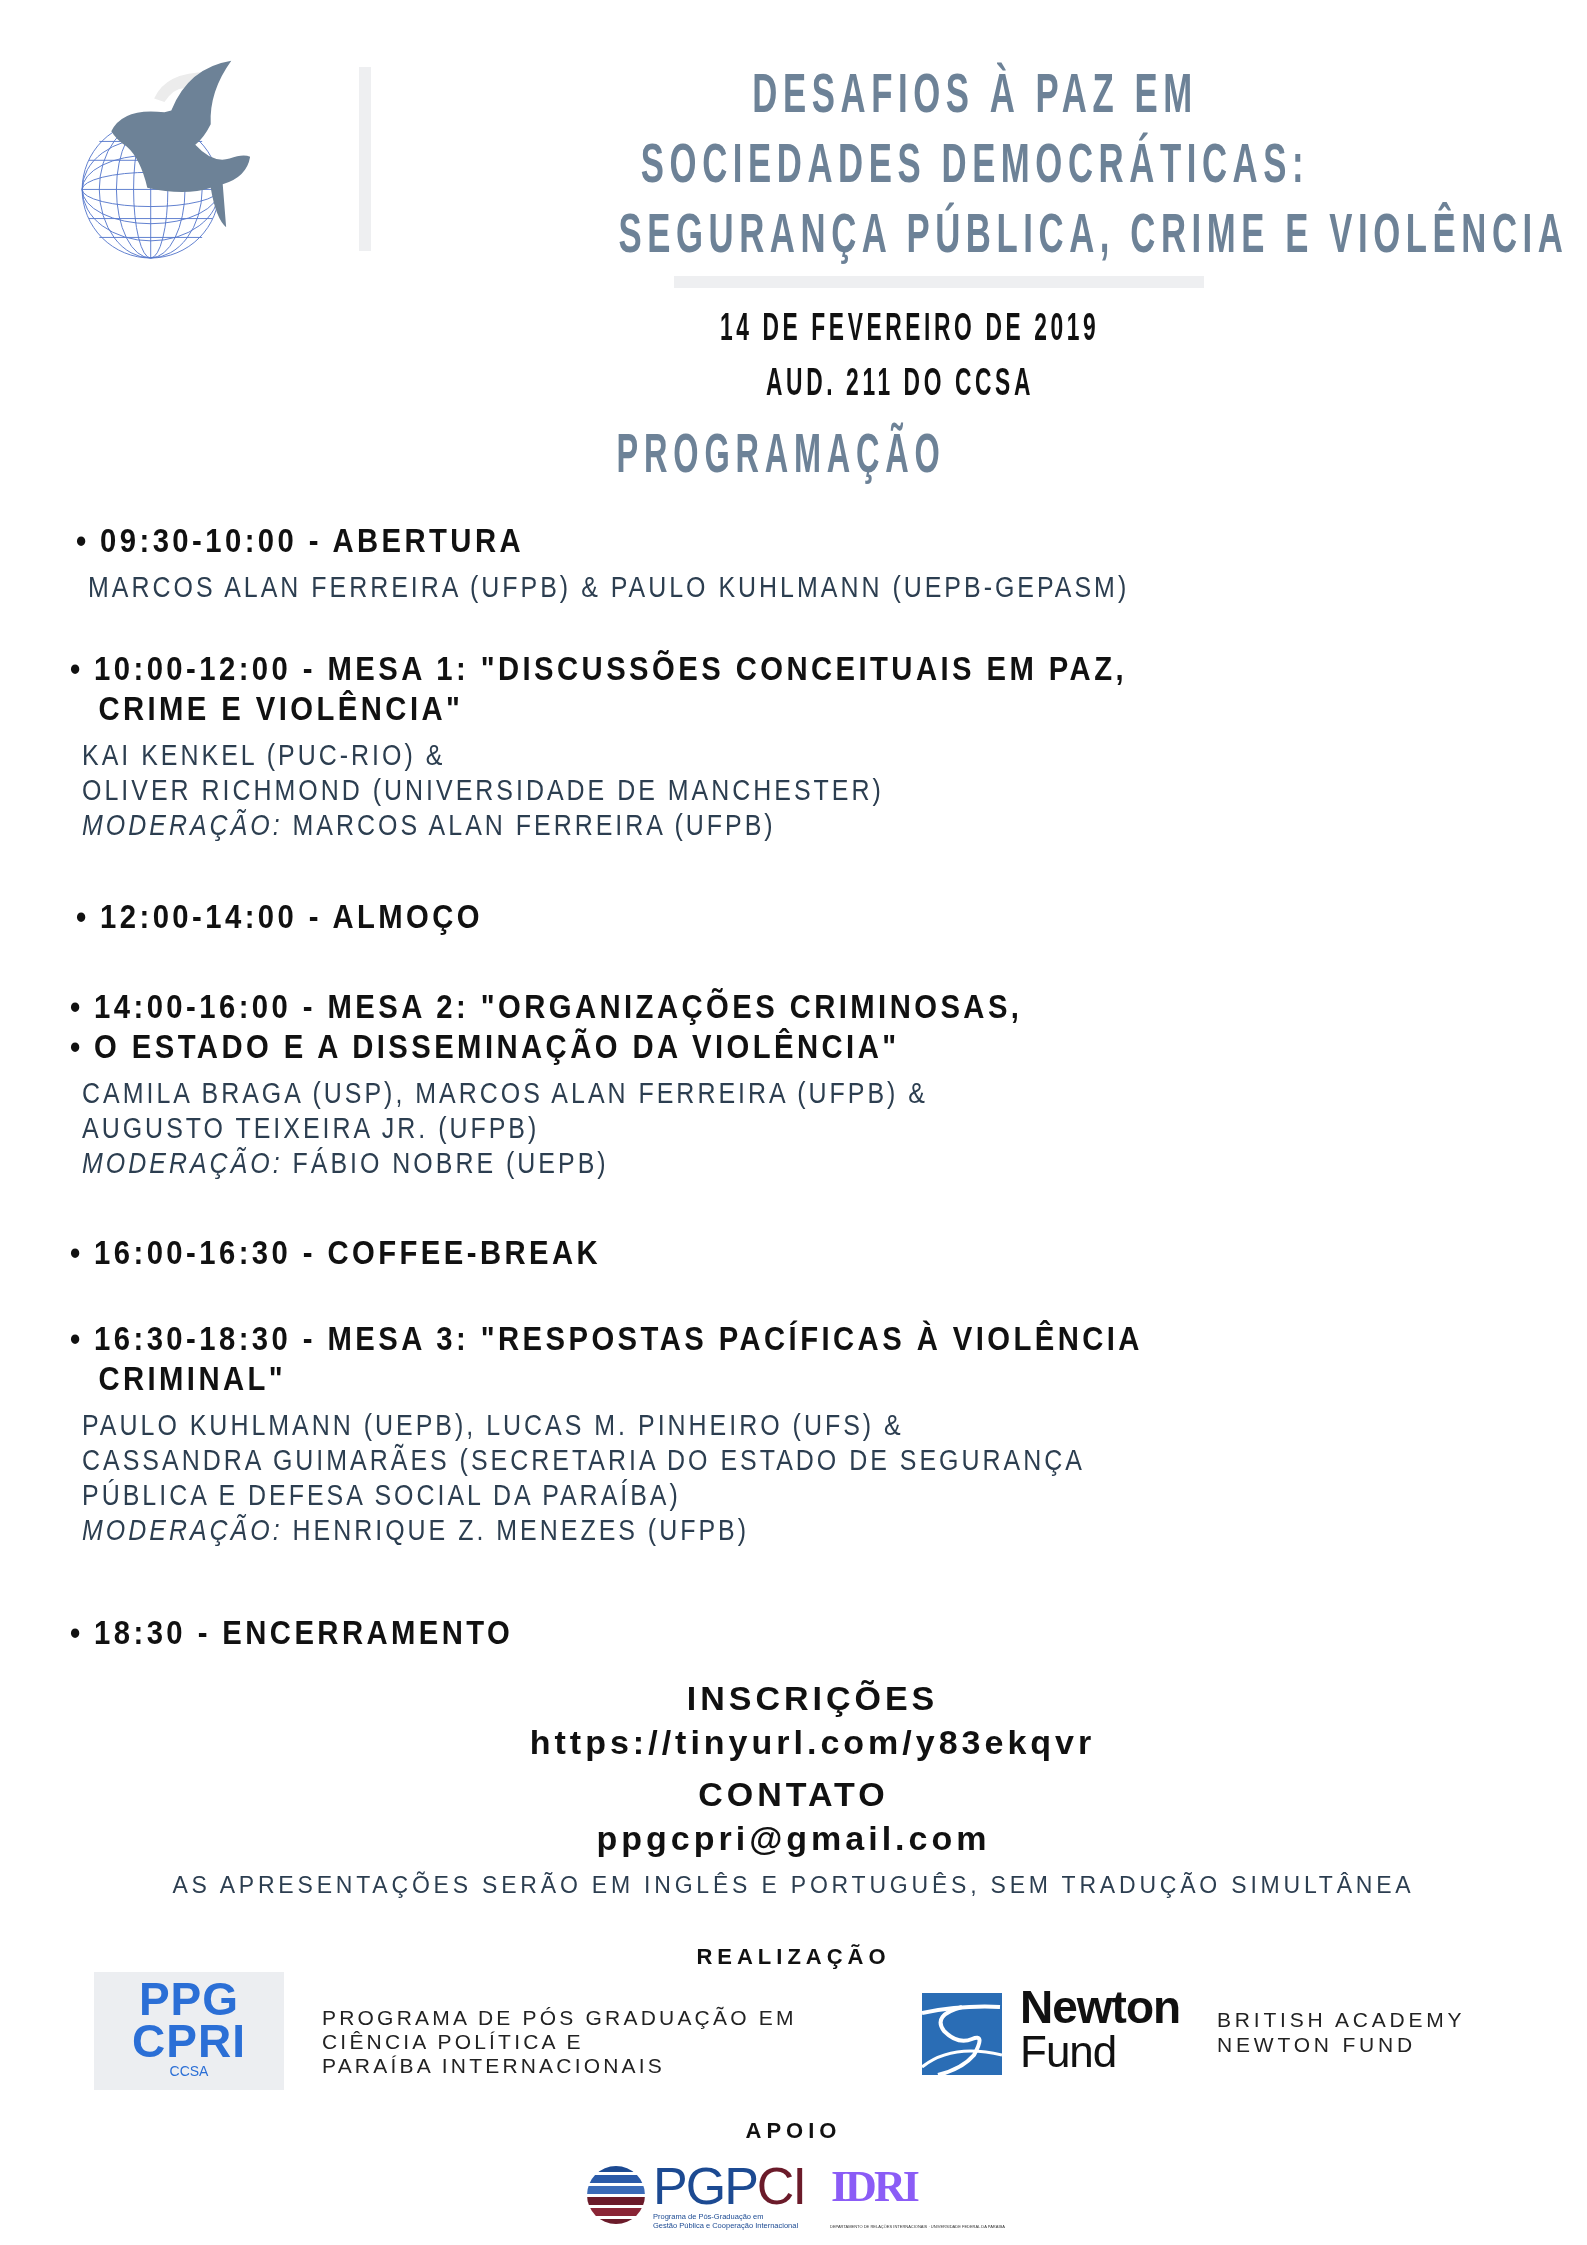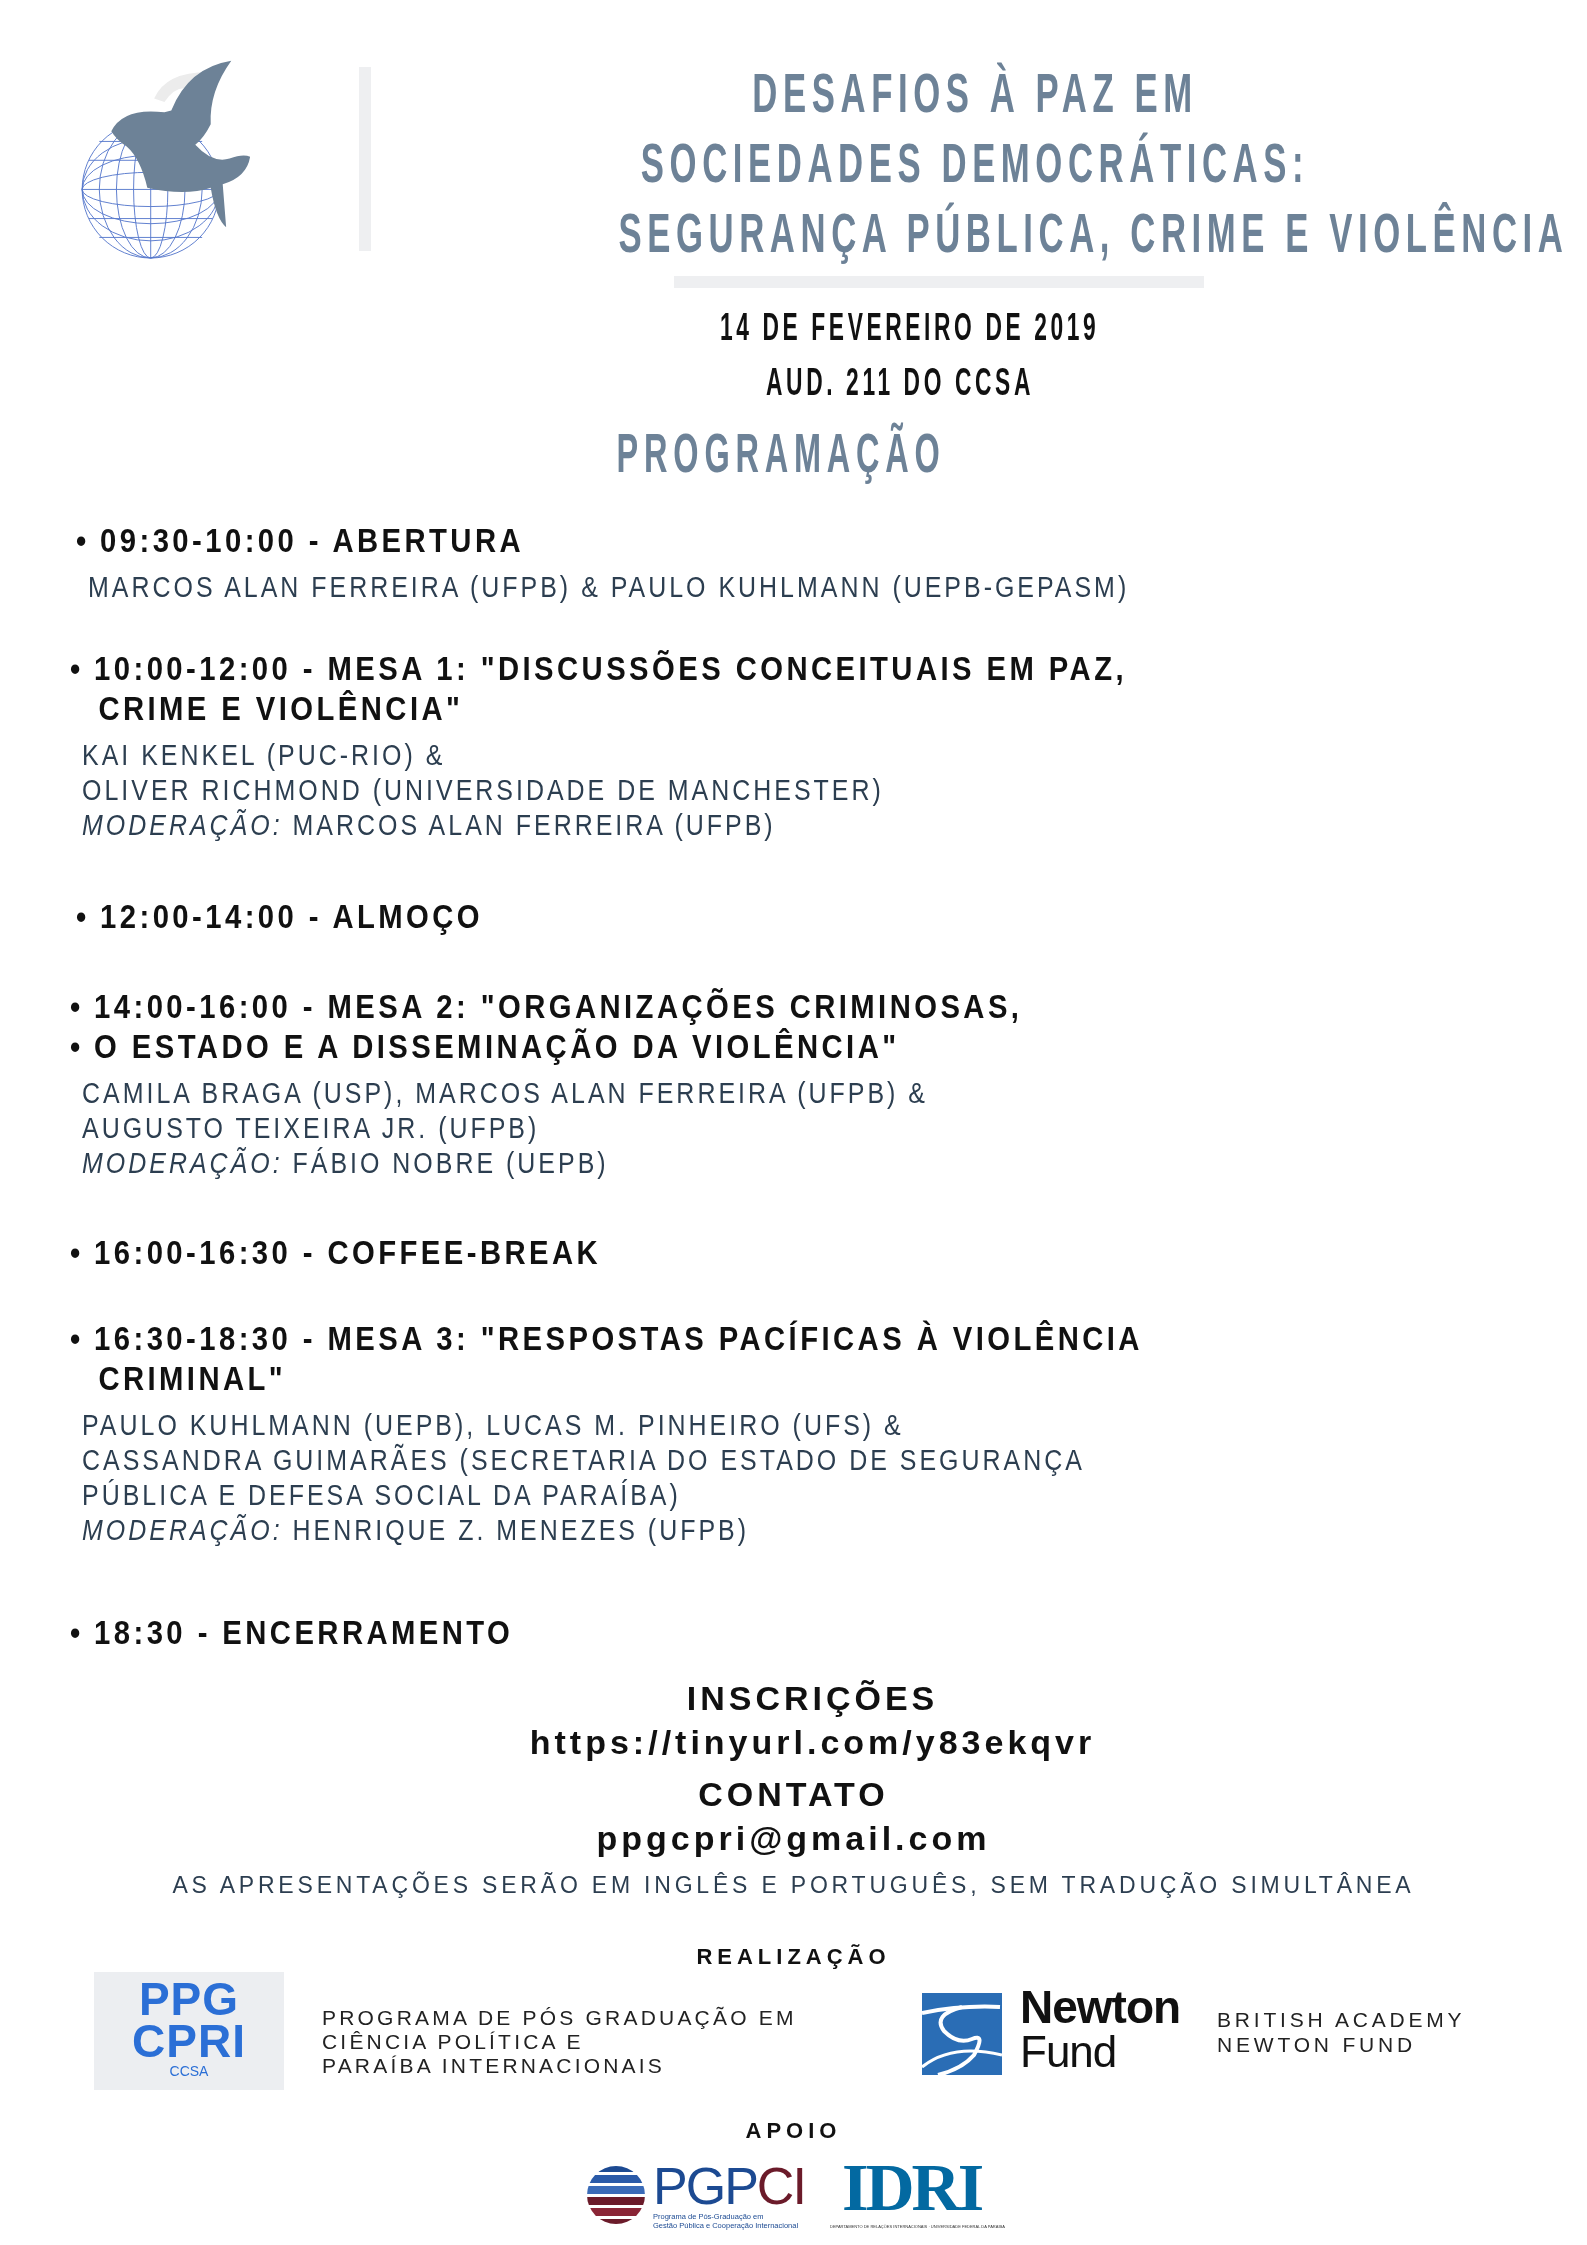--- a/index.html
+++ b/index.html
@@ -34,21 +34,21 @@
   .nbox{width:80px;height:82px;background:#2a6db5;position:relative;overflow:hidden;}
   .nword{position:absolute;left:98px;top:-8px;font-weight:bold;font-size:46px;color:#111;letter-spacing:-1px;line-height:44px;}
   .nword2{position:absolute;left:98px;top:38px;font-size:44px;color:#111;letter-spacing:-1px;line-height:42px;}
   .ntxt{left:1217px;top:2007px;color:#222;font-size:21px;letter-spacing:3.8px;line-height:25px;}
   .apoio{font-weight:bold;color:#111;font-size:22px;letter-spacing:5px;}
   .pgpci{left:585px;top:2160px;width:210px;height:70px;}
   .pgpci .word{position:absolute;left:68px;top:0px;font-size:52px;line-height:52px;color:#1c4a92;letter-spacing:-2px;}
   .pgpci .word span{color:#6b1b2a;}
   .pgpci .sub{position:absolute;left:68px;top:52px;font-size:7.5px;line-height:9px;color:#1c4a92;white-space:nowrap;}
   .dri{left:830px;top:2160px;width:150px;height:70px;}
-  .dri .word{position:absolute;left:12px;top:-6px;font-family:"Liberation Serif",serif;font-size:68px;line-height:66px;color:#0369a1;font-weight:bold;letter-spacing:-3px;}
+  .dri .word{position:absolute;left:1px;top:-6px;font-family:"Liberation Serif",serif;font-size:44px;line-height:66px;color:#8b5cf6;font-weight:bold;letter-spacing:-3px;}
   .dri .sub{position:absolute;left:0;top:64px;font-size:4px;color:#333;white-space:nowrap;}
 </style>
 </head>
 <body>
 
 <div class="abs logo">
   <svg width="250" height="240" viewBox="0 0 140 140">
     <path d="M52 40 Q60 22 92 25 L76 36 Q66 30 58 42 Z" fill="#ececec"></path>
     <g fill="none" stroke="#3a62c4" stroke-width="0.55" opacity="0.85">
       <circle cx="50" cy="93" r="40"></circle>

